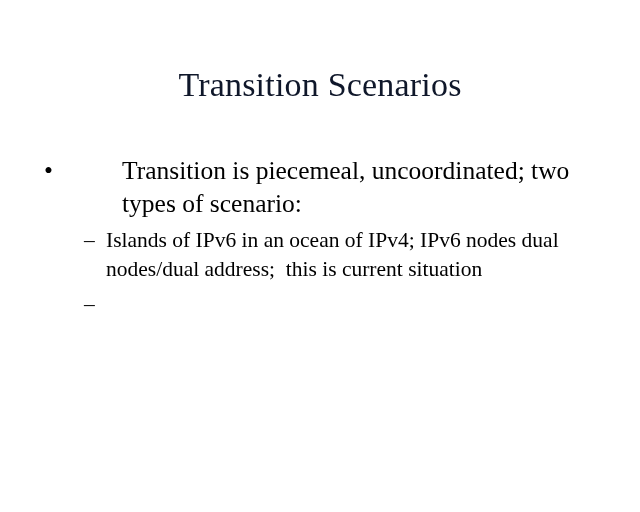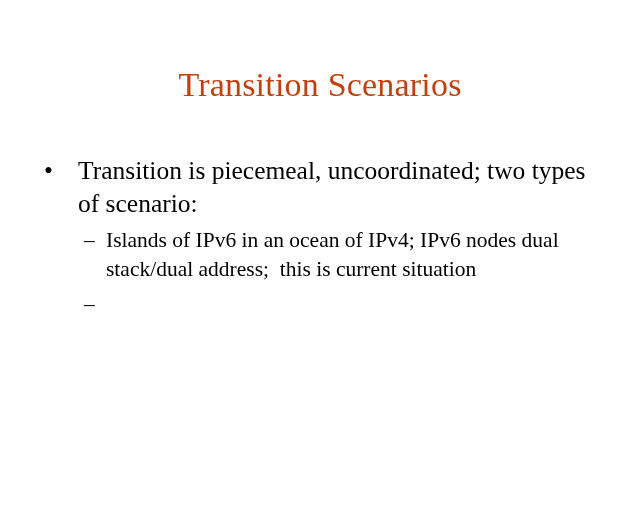--- a/index.html
+++ b/index.html
@@ -25,21 +25,21 @@
   
   .slide-title {
     position: absolute;
     left: 0;
     top: 64px;
     width: 640px;
     text-align: center;
     font-size: 34px;
     line-height: 42px;
     letter-spacing: 0.2px;
-    color: #c2410c;
+    color: #0f172a;
     white-space: nowrap;
   }
 
   
   .slide-body {
     position: absolute;
     left: 40px;
     top: 154px;
     width: 560px;
   }
@@ -54,20 +54,21 @@
   }
   .bullet-l1 .marker {
     position: absolute;
     left: 4px;
     top: 0;
     font-size: 25.5px;
     line-height: 33px;
   }
   .bullet-l1 .text {
     display: block;
+    margin-left: 44px;
   }
 
   .sub-list {
     margin-top: 6px;
   }
 
   .bullet-l2 {
     position: relative;
     padding-left: 66px;
     font-size: 21.5px;
@@ -98,21 +99,21 @@
 
     <div class="bullet-l1">
       <span class="marker">•</span>
       <span class="text">Transition is piecemeal, uncoordinated; two types of scenario:</span>
     </div>
 
     <div class="sub-list">
 
       <div class="bullet-l2">
         <span class="marker">–</span>
-        <span class="text">Islands of IPv6 in an ocean of IPv4; IPv6 nodes dual stack/dual address;  this is current situation</span>
+        <span class="text">Islands of IPv6 in an ocean of IPv4; IPv6 nodes dual nodes/dual address;  this is current situation</span>
       </div>
 
       <div class="bullet-l2">
         <span class="marker">–</span>
       </div>
 
     </div>
 
   </div>
 

